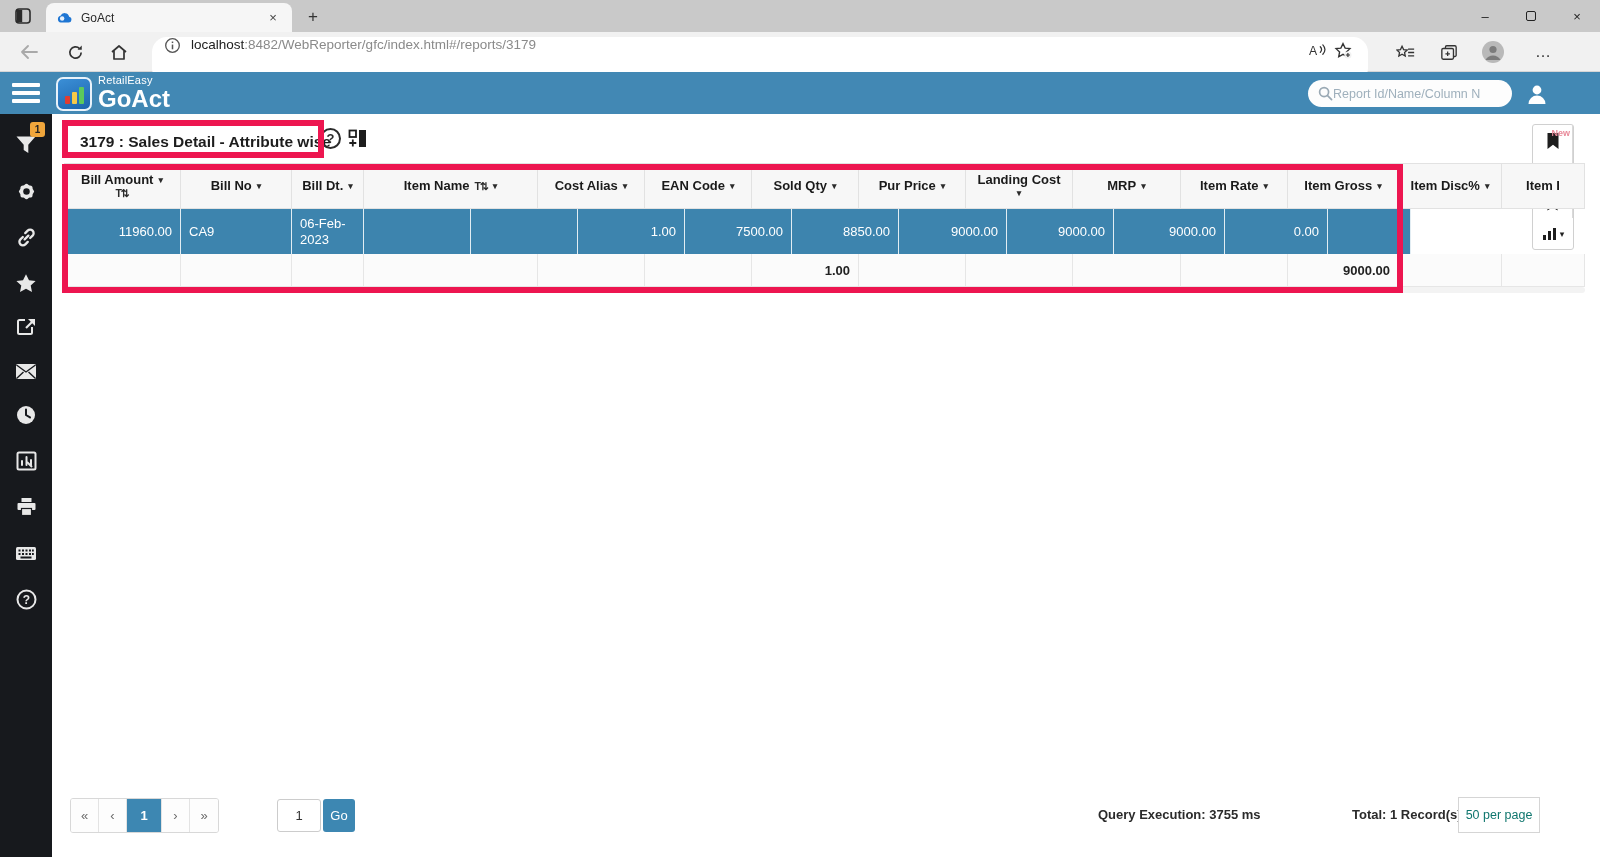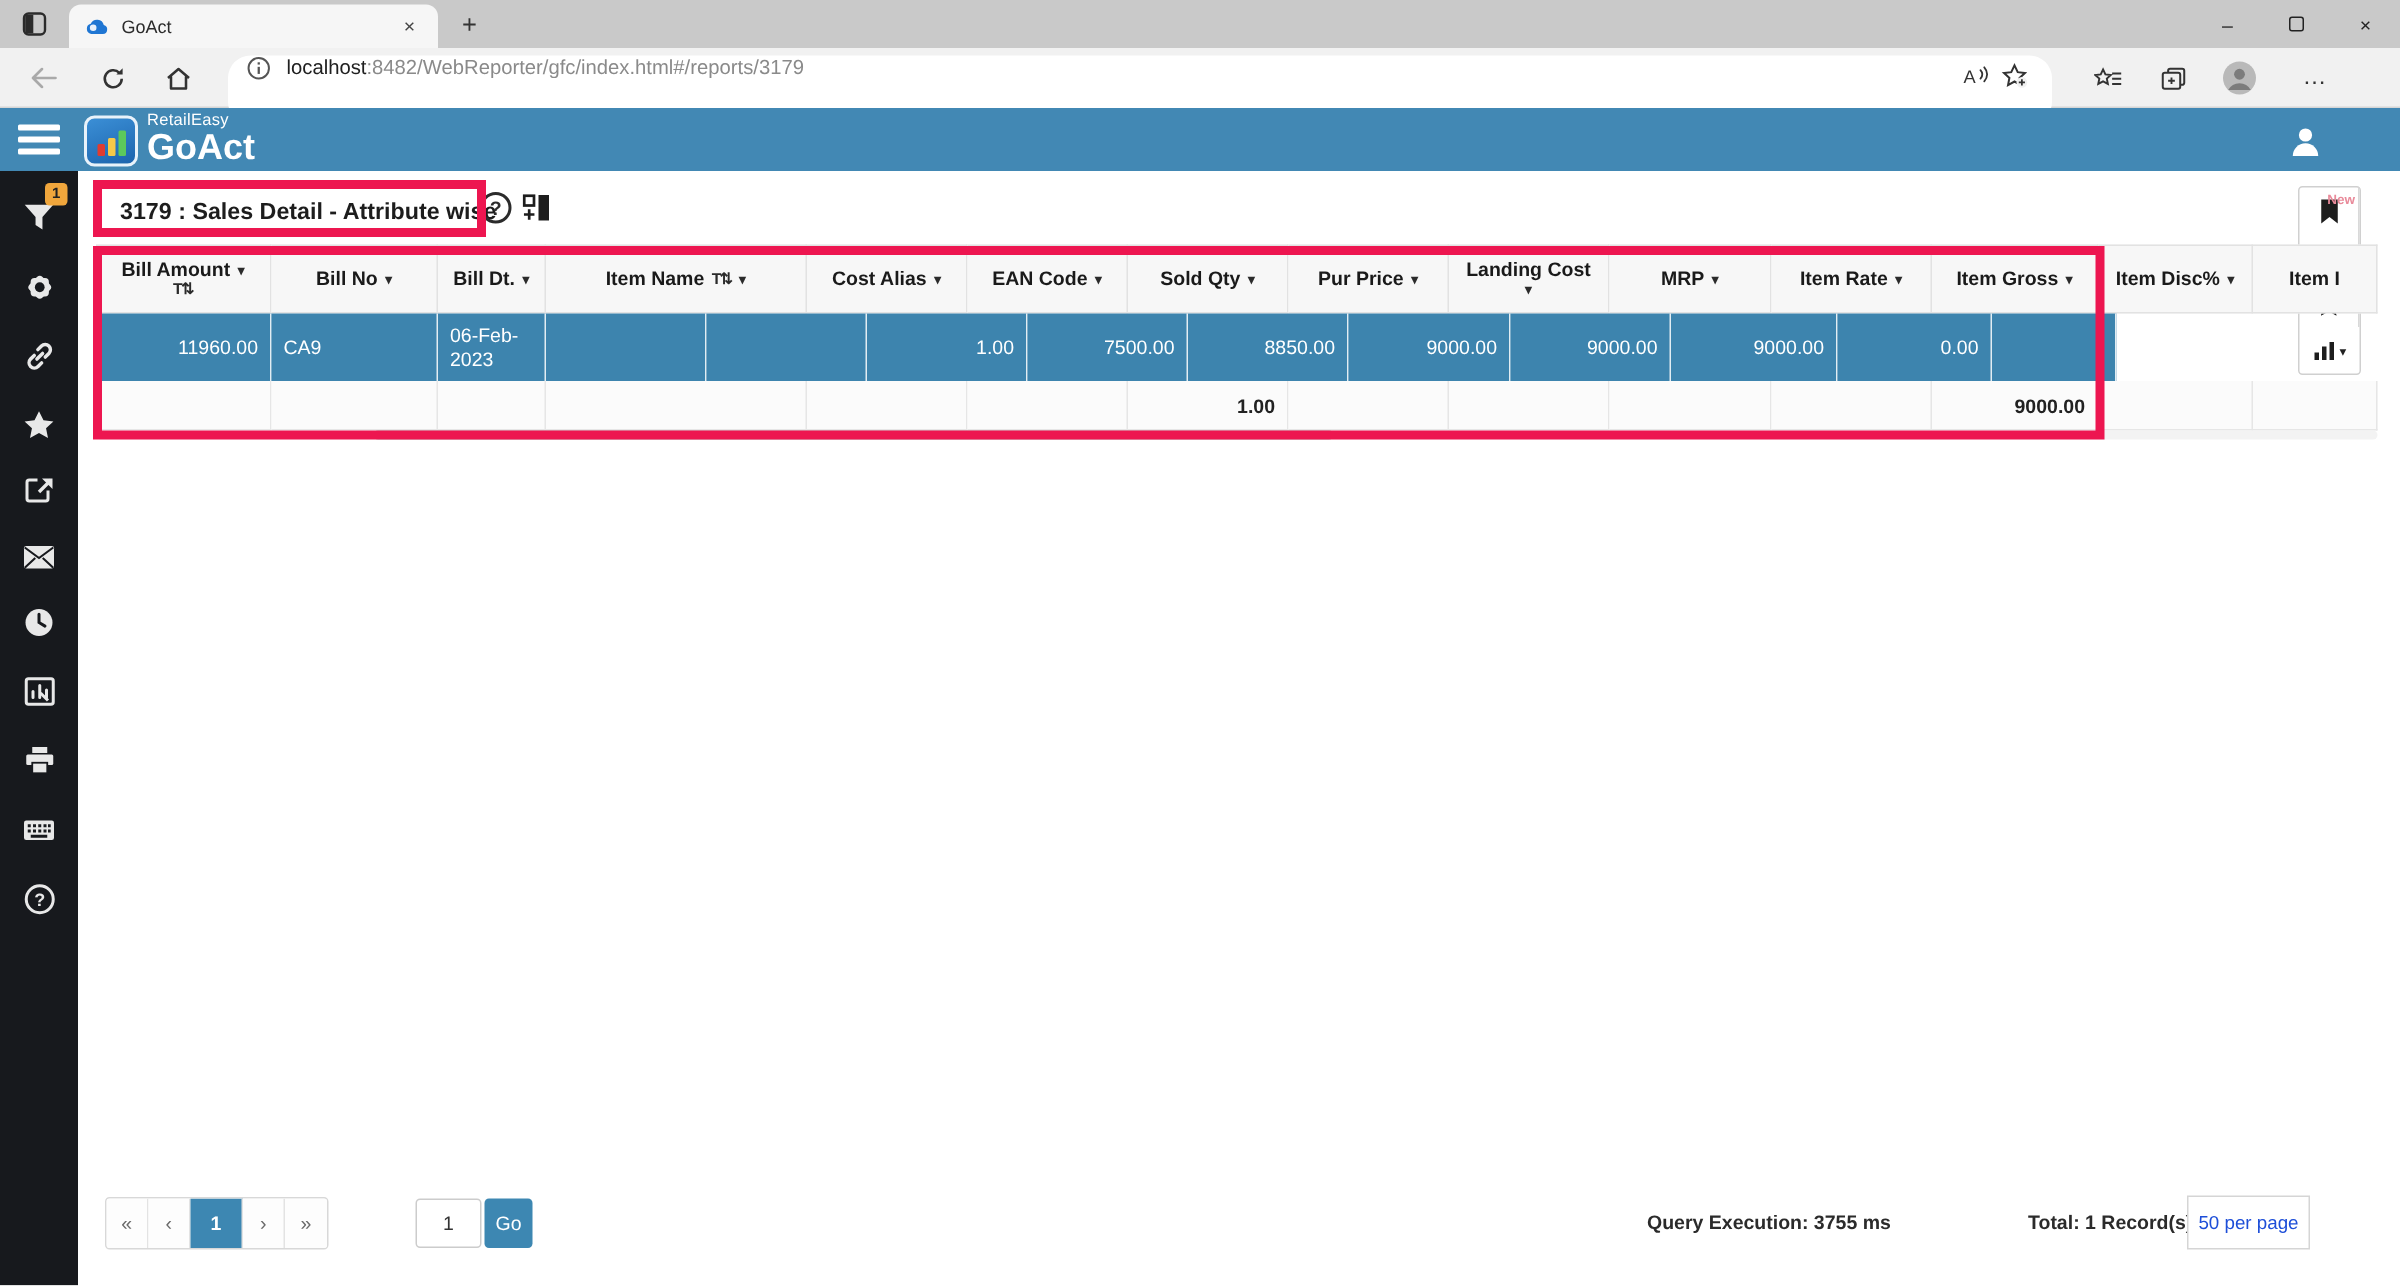--- a/index.html
+++ b/index.html
@@ -84,21 +84,21 @@
   
   .pager { position:absolute; left:18px; bottom:24px; display:flex; align-items:center; }
   .pgroup { display:flex; border:1px solid #d8d8d8; border-radius:3px; overflow:hidden; }
   .pbtn { min-width:28px; height:33px; display:flex; align-items:center; justify-content:center; font-size:13px; color:#6b6b6b; background:#fdfdfd; border-right:1px solid #e3e3e3; cursor:pointer; padding:0 8px; }
   .pbtn:last-child { border-right:none; }
   .pbtn.active { background:#3d87b2; color:#fff; font-weight:bold; min-width:35px; }
   .pinput { margin-left:58px; width:44px; height:33px; border:1px solid #ccc; border-radius:3px; text-align:center; font-size:13px; color:#333; font-family:"Liberation Sans",sans-serif; outline:none; }
   .gobtn { margin-left:2px; width:32px; height:33px; background:#3d87b2; color:#fff; border:none; border-radius:3px; font-size:13px; cursor:pointer; font-family:"Liberation Sans",sans-serif; }
   .stat-exec { position:absolute; left:1046px; bottom:35px; font-size:13px; font-weight:bold; color:#2b2b2b; }
   .stat-total { position:absolute; left:1300px; bottom:35px; font-size:13px; font-weight:bold; color:#2b2b2b; }
-  .perpage { position:absolute; left:1406px; bottom:24px; width:82px; height:36px; background:#fff; border:1px solid #d5d5d5; display:flex; align-items:center; justify-content:center; font-size:12.5px; color:#1d4ed8; cursor:pointer; }
+  .perpage { position:absolute; left:1406px; bottom:24px; width:82px; height:36px; background:#fff; border:1px solid #d5d5d5; display:flex; align-items:center; justify-content:center; font-size:12.5px; color:#0f766e; cursor:pointer; }
 </style>
 </head>
 <body>
 
 <div class="stage">
 
   <div class="titlebar">
     <div class="tabsearch">
       <svg width="18" height="18" viewBox="0 0 18 18">
           <rect x="2" y="2" width="14" height="14" rx="3" fill="none" stroke="#2b2b2b" stroke-width="1.6"></rect>
@@ -193,20 +193,27 @@
     <div class="logo">
       <div class="logo-icon">
           <i class="bar-r"></i>
           <i class="bar-y"></i>
           <i class="bar-g"></i>
         </div>
       <div class="logo-text">
         <div class="lt1">RetailEasy</div>
         <div class="lt2">GoAct</div>
       </div>
+    </div>
+    <div class="appsearch">
+      <svg width="15" height="15" viewBox="0 0 16 16">
+          <circle cx="6.5" cy="6.5" r="4.8" fill="none" stroke="#9aa9b4" stroke-width="1.8"></circle>
+          <path d="M10.2 10.2L14.5 14.5" stroke="#9aa9b4" stroke-width="1.8" stroke-linecap="round"></path>
+        </svg>
+      <input type="text" placeholder="Report Id/Name/Column N" style="">
     </div>
     <div class="appuser">
       <svg width="22" height="22" viewBox="0 0 22 22">
           <circle cx="11" cy="7" r="4.4" fill="#fff"></circle>
           <path d="M2.5 21a8.5 8.5 0 0117 0z" fill="#fff"></path>
         </svg>
     </div>
   </div>
 
   <div class="sidebar">

